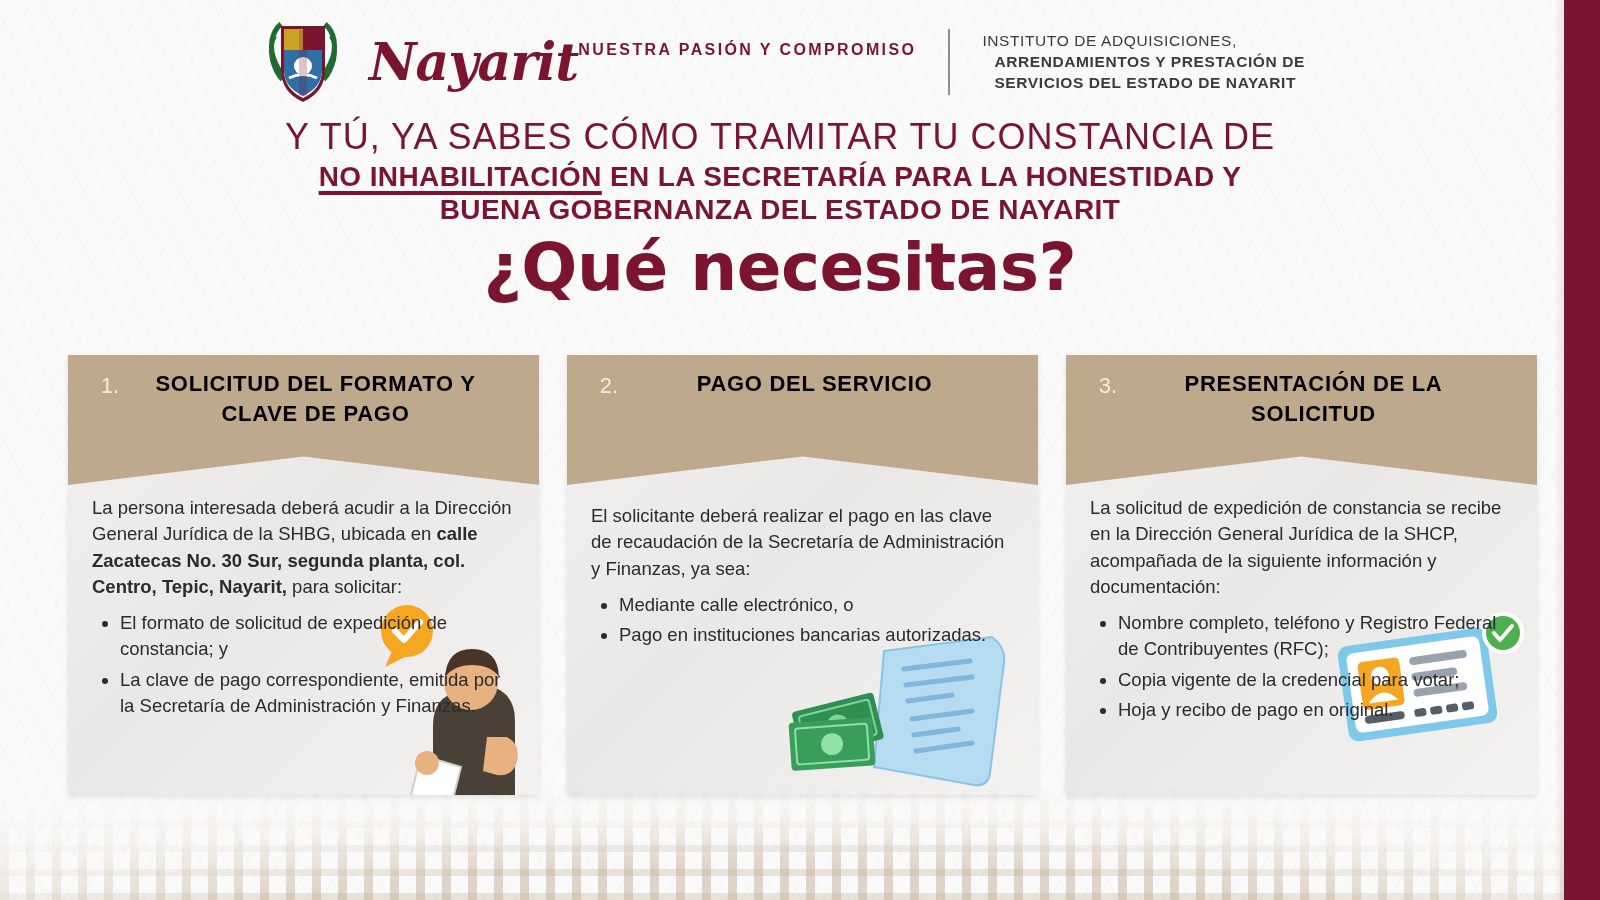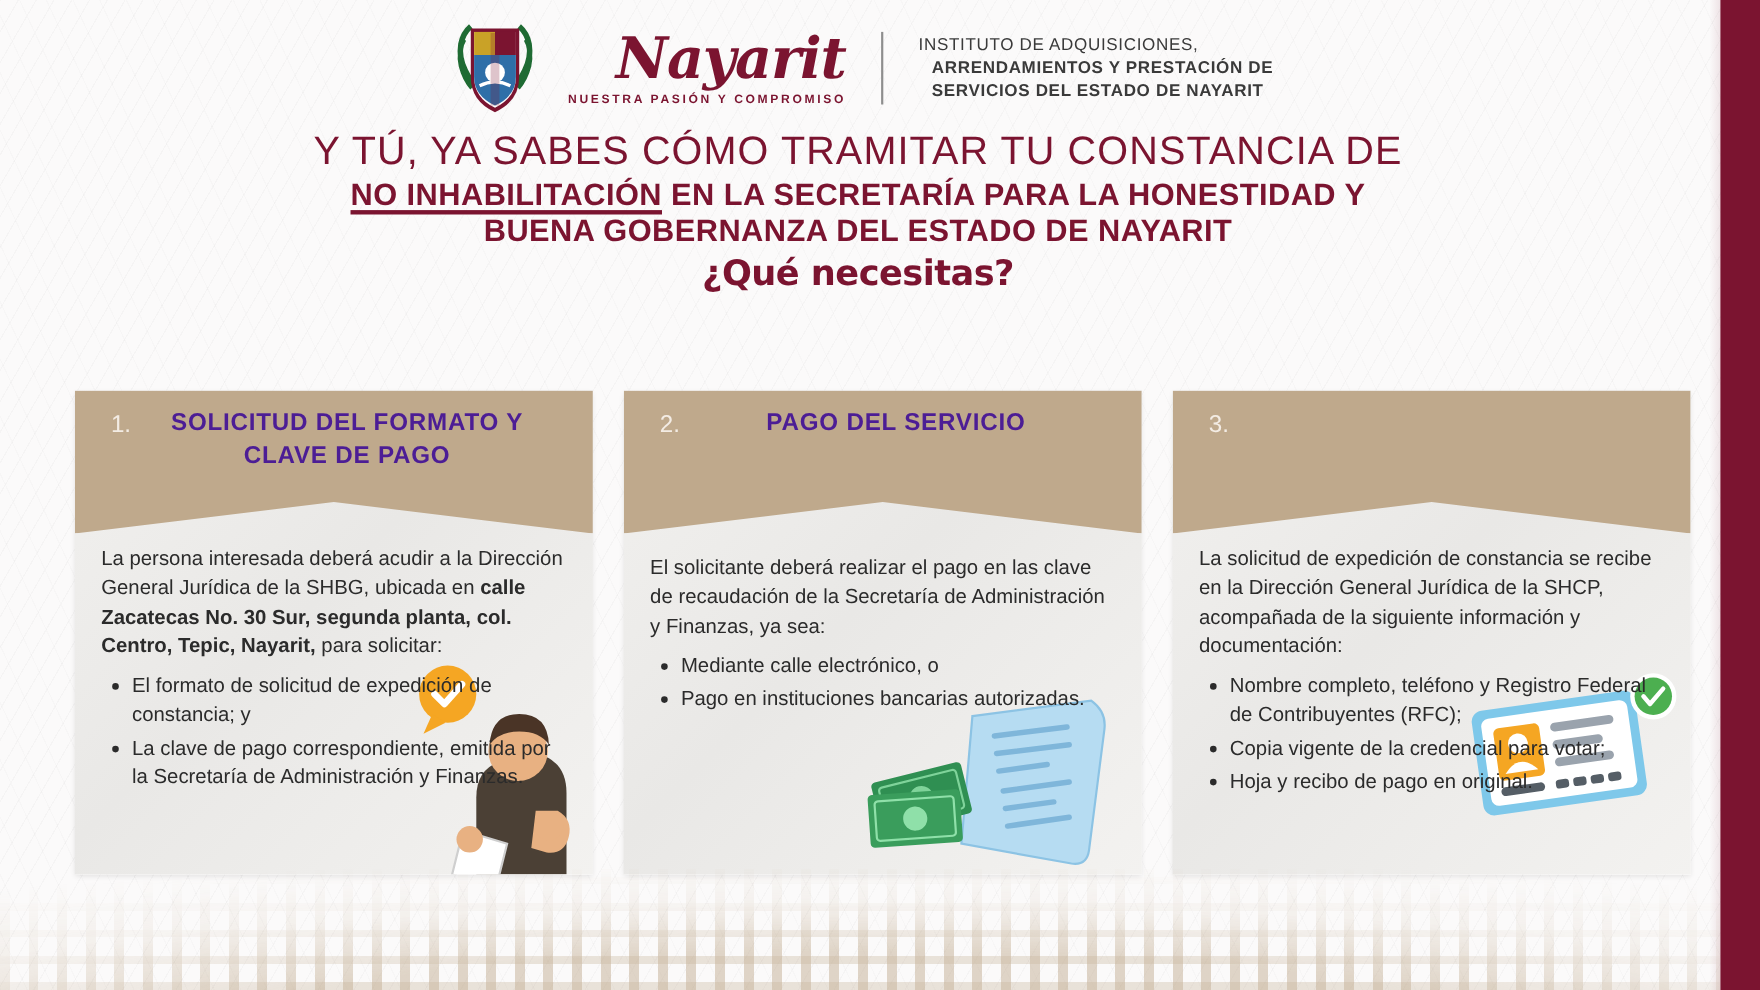--- a/index.html
+++ b/index.html
@@ -48,35 +48,34 @@
     gap: 18px;
   }
   .crest {
     width: 96px;
     height: 92px;
     position: relative;
     flex: 0 0 auto;
   }
   .brand-block {
     display: flex;
-    flex-direction: column;
-    align-items: flex-end;
+    align-items: flex-start;
     line-height: 1;
   }
   .brand-word {
     font-family: "DejaVu Serif", serif;
     font-style: italic;
     font-weight: bold;
     font-size: 52px;
     color: #7b1430;
     letter-spacing: -1px;
   }
   .brand-tag {
     margin-top: 6px;
-    font-size: 11px;
+    font-size: 16px;
     letter-spacing: 2.4px;
     color: #7b1430;
     font-weight: bold;
   }
   .divider-v {
     width: 2px;
     height: 66px;
     background: #8e8e8e;
     margin: 0 14px;
   }
@@ -116,21 +115,21 @@
     padding: 0 36px;
   }
   .title-2 .u {
     text-decoration: underline;
     text-underline-offset: 5px;
     text-decoration-thickness: 4px;
   }
   .subtitle {
     margin-top: 2px;
     font-family: "DejaVu Sans", sans-serif;
-    font-size: 32px;
+    font-size: 66px;
     font-weight: bold;
     color: #7b1430;
     letter-spacing: -0.5px;
   }
 
   
   .cards {
     position: absolute;
     top: 355px;
     left: 68px;
@@ -160,21 +159,21 @@
     color: #f3ece4;
     font-size: 22px;
     width: 84px;
     text-align: center;
     flex: 0 0 auto;
     padding-top: 4px;
   }
   .card-title {
     flex: 1 1 auto;
     padding-right: 60px;
-    color: #4c1d95;
+    color: #000000;
     font-size: 22px;
     font-weight: bold;
     letter-spacing: 0.7px;
     text-align: center;
     line-height: 1.35;
   }
   .card-body {
     padding: 10px 24px 22px 24px;
     color: #2b2b2b;
     font-size: 18.5px;
@@ -338,20 +337,21 @@
             <rect x="8" y="110" width="72" height="36" rx="3" fill="none" stroke="#8fe0a9" stroke-width="2"></rect>
             <circle cx="44" cy="128" r="11" fill="#8fe0a9"></circle>
           </g>
         </svg>
       </div>
     </div>
 
     <div class="card card3">
       <div class="card-head">
         <div class="card-num">3.</div>
+        <div class="card-title">PRESENTACIÓN DE LA SOLICITUD</div>
       </div>
       <div class="card-body">
         <p>La solicitud de expedición de constancia se recibe en la Dirección General Jurídica de la SHCP, acompañada de la siguiente información y documentación:</p>
         <ul>
           <li>Nombre completo, teléfono y Registro Federal de Contribuyentes (RFC);</li>
           <li>Copia vigente de la credencial para votar;</li>
           <li>Hoja y recibo de pago en original.</li>
         </ul>
       </div>
       <div class="illus illus-id">

